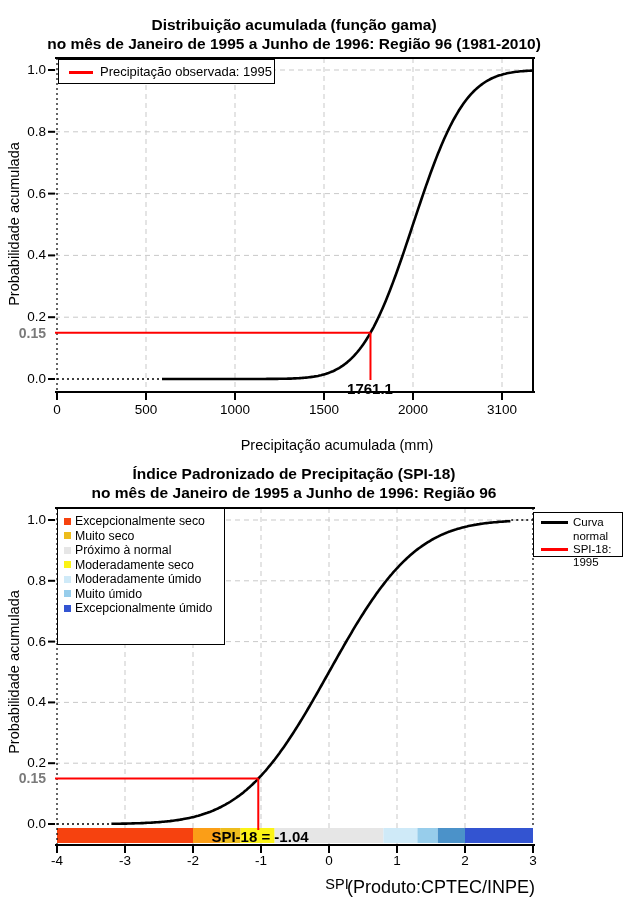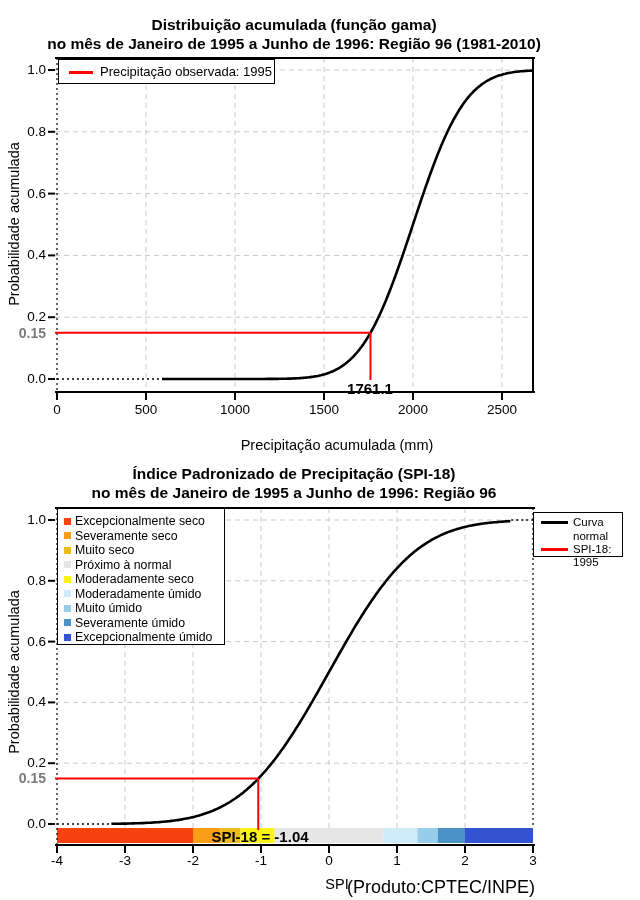--- a/index.html
+++ b/index.html
@@ -122,67 +122,59 @@
   <div class="txt hl-y" style="left:6px;top:770px;">0.15</div>
   <div class="txt annot" style="left:160px;top:828px;width:200px;z-index:5;">SPI-18 = -1.04</div>
   <div class="txt credit" style="left:295px;top:877px;width:240px;">(Produto:CPTEC/INPE)</div>
 
   <div class="legend-box" id="cat-legend" style="left:57px;top:508px;width:168px;height:137px;padding-top:5px;">
       <div class="cat-row">
         <div class="sq" style="background: rgb(246, 66, 15); top: 3.5px;"></div>
         <div class="cat-label">Excepcionalmente seco</div>
       </div>
       <div class="cat-row">
-        <div class="sq" style="background: rgb(251, 158, 23); top: 3.5px;"></div>
-        <div class="cat-label">Severamente seco</div>
-      </div>
-      <div class="cat-row">
         <div class="sq" style="background: rgb(237, 188, 28); top: 3.5px;"></div>
         <div class="cat-label">Muito seco</div>
       </div>
       <div class="cat-row">
         <div class="sq" style="background: rgb(230, 230, 230); top: 3.5px;"></div>
         <div class="cat-label">Próximo à normal</div>
       </div>
       <div class="cat-row">
         <div class="sq" style="background: rgb(251, 243, 22); top: 3.5px;"></div>
         <div class="cat-label">Moderadamente seco</div>
       </div>
       <div class="cat-row">
         <div class="sq" style="background: rgb(207, 234, 248); top: 3.5px;"></div>
         <div class="cat-label">Moderadamente úmido</div>
       </div>
       <div class="cat-row">
         <div class="sq" style="background: rgb(151, 205, 235); top: 3.5px;"></div>
         <div class="cat-label">Muito úmido</div>
       </div>
       <div class="cat-row">
-        <div class="sq" style="background: rgb(75, 146, 201); top: 3.5px;"></div>
-        <div class="cat-label">Severamente úmido</div>
-      </div>
-      <div class="cat-row">
         <div class="sq" style="background: rgb(51, 84, 209); top: 3.5px;"></div>
         <div class="cat-label">Excepcionalmente úmido</div>
       </div>
     </div>
   <div class="legend-box" id="right-legend" style="left:533px;top:512px;width:90px;height:45px;">
       <div class="rl-line" style="top: 8px; background: rgb(0, 0, 0);"></div>
       <div class="rl-text" style="top: 3px;">Curva</div>
       <div class="rl-text" style="top: 16.5px;">normal</div>
       <div class="rl-line" style="top: 35px; background: rgb(255, 0, 0);"></div>
       <div class="rl-text" style="top: 30px;">SPI-18: 1995</div>
     </div>
 
   <div id="gen-text">
       <div class="txt tick-x" style="left: 57px; top: 402px;">0</div>
       <div class="txt tick-x" style="left: 146px; top: 402px;">500</div>
       <div class="txt tick-x" style="left: 235px; top: 402px;">1000</div>
       <div class="txt tick-x" style="left: 324px; top: 402px;">1500</div>
       <div class="txt tick-x" style="left: 413px; top: 402px;">2000</div>
-      <div class="txt tick-x" style="left: 502px; top: 402px;">2500</div>
+      <div class="txt tick-x" style="left: 502px; top: 402px;">3100</div>
       <div class="txt tick-y" style="left: 6px; top: 371px;">0.0</div>
       <div class="txt tick-y" style="left: 6px; top: 309.2px;">0.2</div>
       <div class="txt tick-y" style="left: 6px; top: 247.4px;">0.4</div>
       <div class="txt tick-y" style="left: 6px; top: 185.6px;">0.6</div>
       <div class="txt tick-y" style="left: 6px; top: 123.8px;">0.8</div>
       <div class="txt tick-y" style="left: 6px; top: 62px;">1.0</div>
       <div class="txt tick-x" style="left: 57px; top: 853px;">-4</div>
       <div class="txt tick-x" style="left: 125px; top: 853px;">-3</div>
       <div class="txt tick-x" style="left: 193px; top: 853px;">-2</div>
       <div class="txt tick-x" style="left: 261px; top: 853px;">-1</div>

